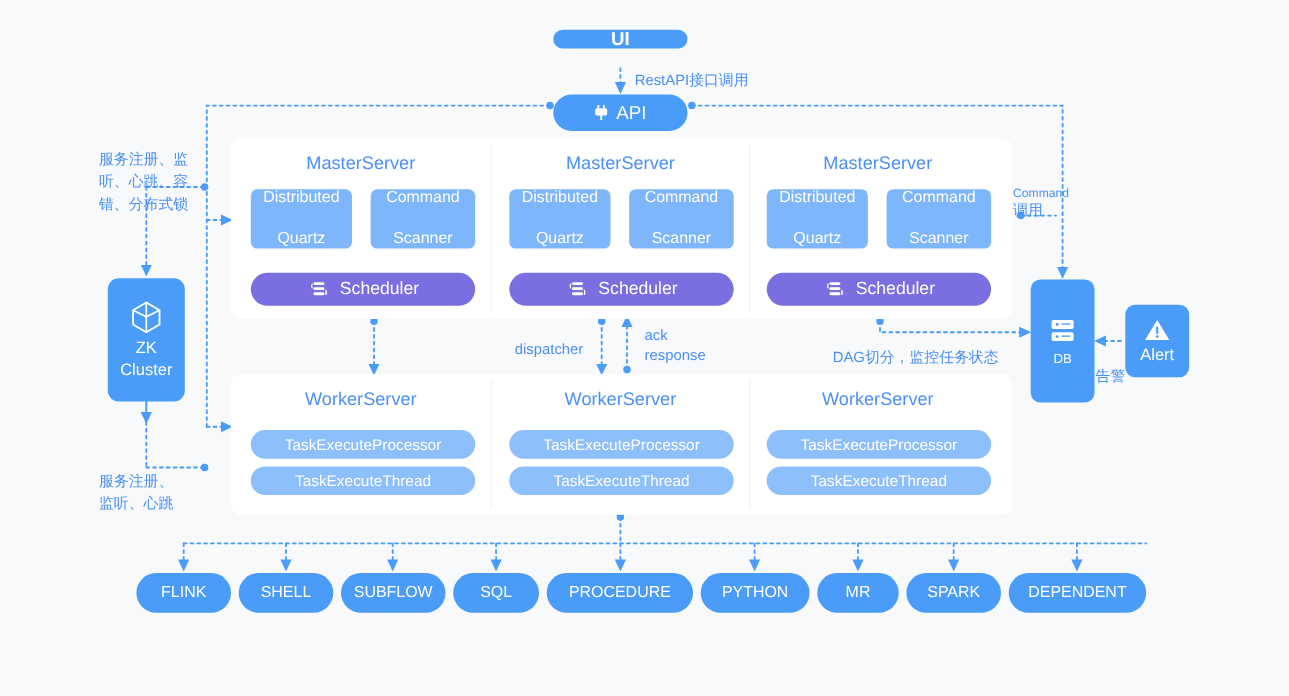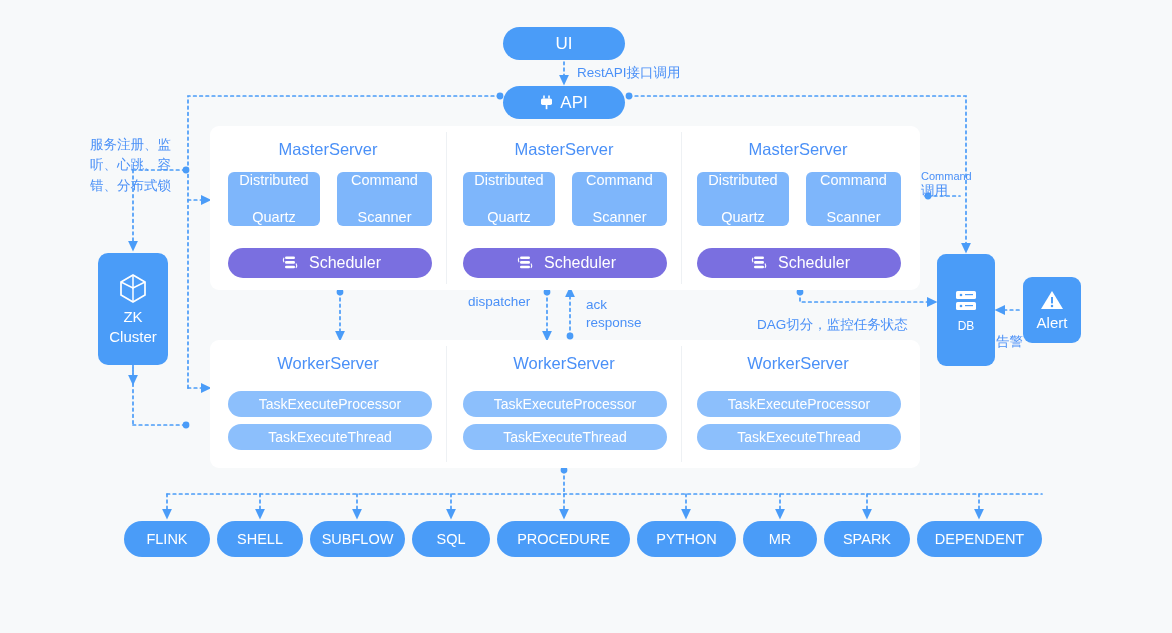--- a/index.html
+++ b/index.html
@@ -11,22 +11,22 @@
     position:relative;
   }
   #stage{position:absolute;left:0;top:0;width:1172px;height:633px;}
   svg.lines{position:absolute;left:0;top:0;width:1172px;height:633px;pointer-events:none;}
 
   .node{position:absolute;box-sizing:border-box;display:flex;align-items:center;
         justify-content:center;color:#fff;text-align:center;}
 
   
   .pill-ui{
-    left:503px;top:27px;width:122px;height:33px;border-radius:17px;
-    background:#4a9cf8;font-size:17px;
+    left:503px;top:27px;width:122px;height:17px;border-radius:17px;
+    background:#4a9cf8;font-size:17px;font-weight:bold;
   }
   .pill-api{
     left:503px;top:86px;width:122px;height:33px;border-radius:17px;
     background:#4a9cf8;font-size:17px;gap:7px;
   }
 
   
   .panel{
     position:absolute;background:#ffffff;border-radius:9px;box-sizing:border-box;
   }
@@ -184,20 +184,24 @@
         <path d="M15 3 L27 10 L27 23 L15 30 L3 23 L3 10 Z" fill="none" stroke="#fff" stroke-width="1.7"></path>
         <path d="M15 3 L15 16 L27 10" fill="none" stroke="#fff" stroke-width="1.5"></path>
         <path d="M15 16 L3 10" fill="none" stroke="#fff" stroke-width="1.5"></path>
         <path d="M15 16 L15 30" fill="none" stroke="#fff" stroke-width="1.5"></path>
       </svg>
     </span>
     <span>ZK</span>
     <span>Cluster</span>
   </div>
 
+  <div class="lbl lbl-cn" style="left:90px;top:428px;width:100px;">
+    <div>服务注册、</div>
+    <div>监听、心跳</div>
+  </div>
 
   <div class="panel panel-master"></div>
   <div class="divider" style="left:446px;top:132px;height:152px;"></div>
   <div class="divider" style="left:681px;top:132px;height:152px;"></div>
 
   <div class="col-title" style="left:218px;top:140px;">MasterServer</div>
   <div class="sq" style="left:228px;top:172px;width:92px;height:54px;">
     <span>Distributed</span>
     <span>Quartz</span>
   </div>
@@ -255,21 +259,21 @@
         <rect x="6" y="1.5" width="10" height="2.6" rx="1.3" fill="#fff"></rect>
         <rect x="6" y="6.1" width="10" height="2.6" rx="1.3" fill="#fff"></rect>
         <rect x="6" y="10.7" width="10" height="2.6" rx="1.3" fill="#fff"></rect>
         <path d="M5 2.8 A4 4 0 0 0 5 7.2" fill="none" stroke="#fff" stroke-width="1.1"></path>
         <path d="M17 8.5 A4 4 0 0 1 17 13" fill="none" stroke="#fff" stroke-width="1.1"></path>
       </svg>
     </span>
     <span>Scheduler</span>
   </div>
 
-  <div class="lbl" style="left:468px;top:292px;">dispatcher</div>
+  <div class="lbl" style="left:468px;top:308px;">dispatcher</div>
   <div class="lbl" style="left:586px;top:296px;line-height:1.35;">
     <div>ack</div>
     <div>response</div>
   </div>
   <div class="lbl lbl-cn" style="left:757px;top:315px;">DAG切分，监控任务状态</div>
 
   <div class="panel panel-worker"></div>
   <div class="divider" style="left:446px;top:346px;height:116px;"></div>
   <div class="divider" style="left:681px;top:346px;height:116px;"></div>
 

